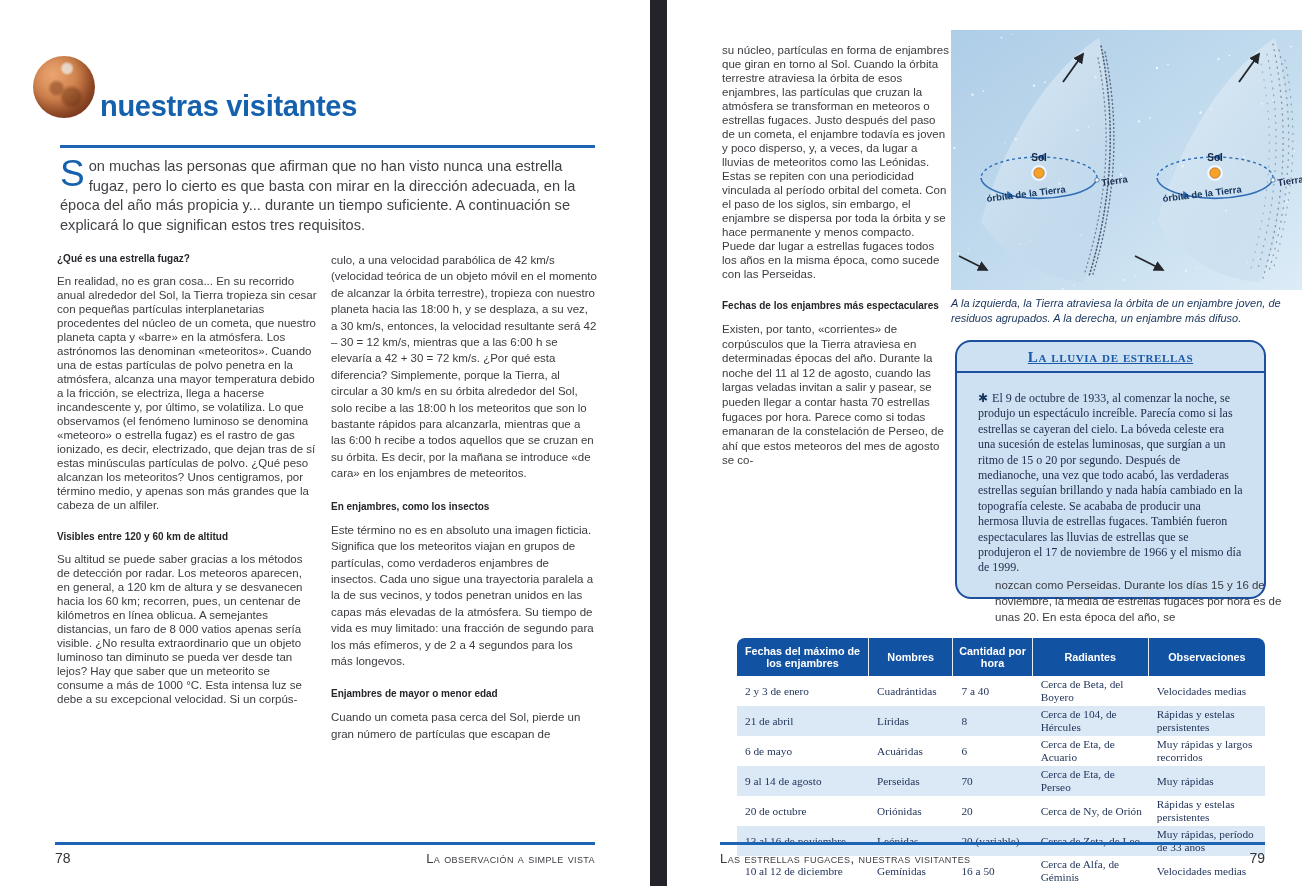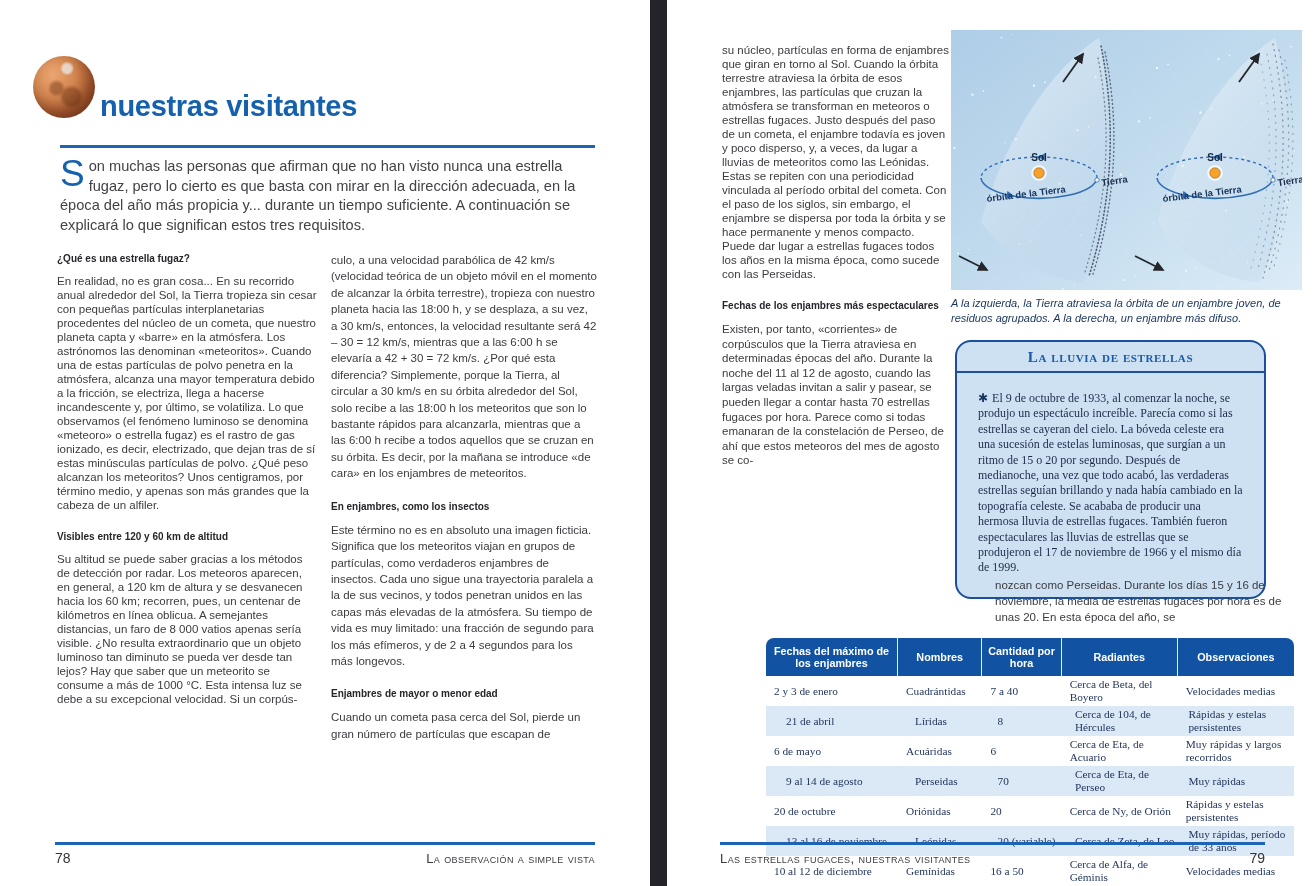--- a/index.html
+++ b/index.html
@@ -71,41 +71,42 @@
   .infobox{
     left:955px;top:340px;width:311px;box-sizing:border-box;
     background:var(--boxbg);border:2.5px solid var(--boxborder);border-radius:16px;
     overflow:hidden;
   }
   .infobox .ib-title{
     text-align:center;padding:7px 8px 5px 8px;margin:0;
     font-family:"Liberation Serif",serif;font-variant:small-caps;font-weight:bold;
     font-size:15px;letter-spacing:.6px;color:#1b5aa8;
     border-bottom:2px solid var(--boxborder);
+    text-decoration:underline;
   }
   .infobox .ib-body{
     margin:9px;padding:9px 12px 12px 12px;
     font-family:"Liberation Serif",serif;font-size:12px;line-height:15.4px;color:#1e2a4a;
   }
   .ib-star{color:#16365f;padding-right:4px;}
   .rp2{left:995px;top:577px;width:297px;margin:0;font-size:11.5px;line-height:16px;}
 
   
-  .mtable{left:737px;top:638px;width:528px;margin-left:29px;}
+  .mtable{left:737px;top:638px;width:528px;}
   .thead{
     display:flex;background:var(--thbg);border-radius:8px 8px 0 0;color:#fff;
   }
   .th{
     display:flex;align-items:center;justify-content:center;text-align:center;
     font-size:10.8px;font-weight:bold;line-height:12.5px;padding:6px 4px;
     border-right:1px solid rgba(255,255,255,.9);box-sizing:border-box;min-height:38px;
   }
   .th:last-child{border-right:none;}
   .trow{display:flex;align-items:center;min-height:19px;}
-  .trow.alt{background:var(--altrow);padding-left:12px;}
+  .trow.alt{background:var(--altrow);}
   .td{
     font-family:"Liberation Serif",serif;font-size:11.3px;color:#23365c;
     padding:2px 4px 2px 8px;box-sizing:border-box;line-height:13px;
   }
   .c0{width:25%;} .c1{width:16%;} .c2{width:15%;} .c3{width:22%;} .c4{width:22%;}
 
   svg text{font-family:"Liberation Sans",sans-serif;}
 </style>
 </head>
 <body>

